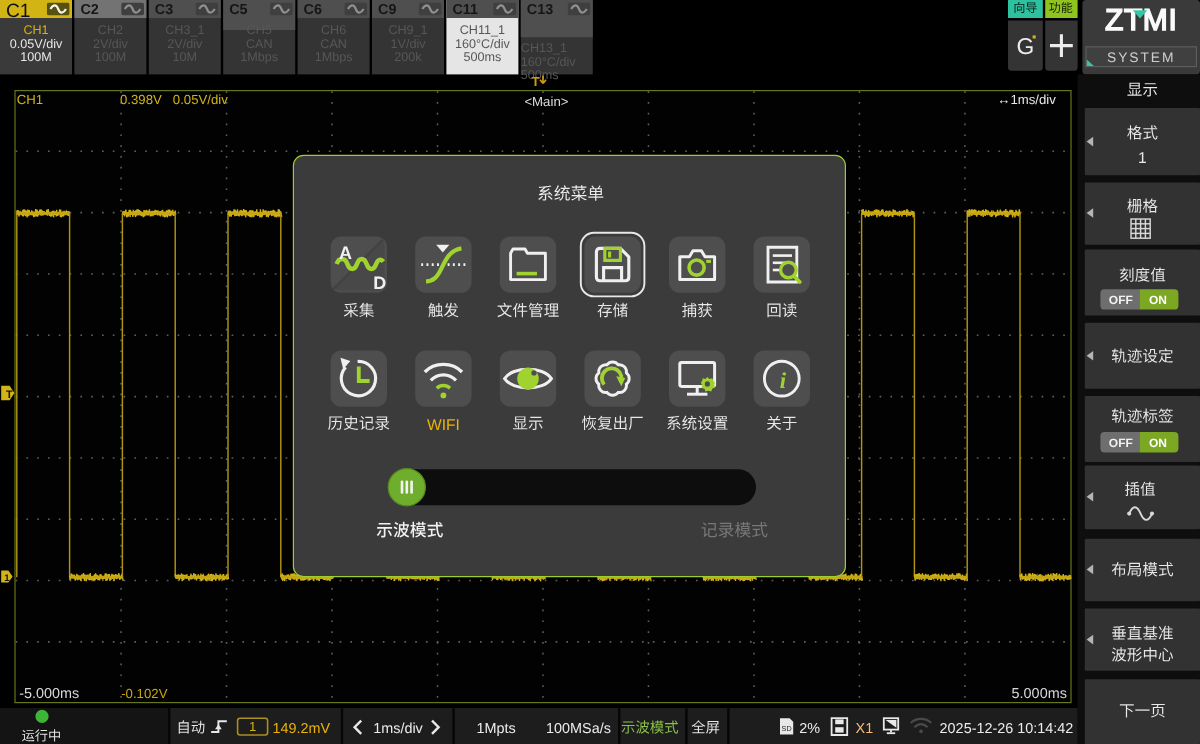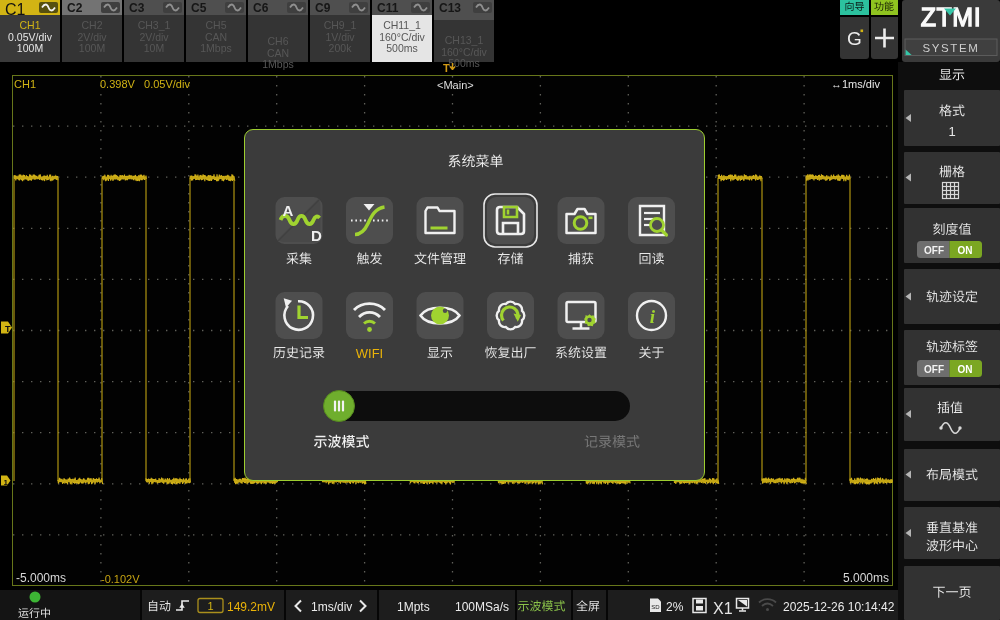--- a/index.html
+++ b/index.html
@@ -43,42 +43,42 @@
         <path d="M3,5.5 C5.5,1.5 8,1.5 9.5,5.5 C11,9.5 13.5,9.5 16,5.5" fill="none" stroke="#8f8f8f" stroke-width="1.8"></path>
       </svg>
 </div>
 <div style="position:absolute;left:0;top:15px;width:60px;text-align:center;font-size:10.5px;line-height:11.5px;padding-top:5px;color:#575757">
 <div style="color:#575757">CH3_1</div>
       <div>2V/div</div>
       <div>10M</div>
     </div>
 </div>
 <div style="position:absolute;left:186px;top:0;width:60px;height:62px;background:#343434">
-<div style="position:absolute;left:0;top:0;width:60px;height:15px;background:#4f4f4f">
+<div style="position:absolute;left:0;top:0;width:60px;height:25px;background:#4f4f4f">
 <span style="position:absolute;left:5px;top:1px;font-size:12px;font-weight:bold;color:#161616">C5</span>
 <svg style="position:absolute;right:2px;top:2px" width="19" height="11">
         <rect x="0" y="0" width="19" height="11" rx="2" fill="#3f3f3f"></rect>
         <path d="M3,5.5 C5.5,1.5 8,1.5 9.5,5.5 C11,9.5 13.5,9.5 16,5.5" fill="none" stroke="#8f8f8f" stroke-width="1.8"></path>
       </svg>
 </div>
 <div style="position:absolute;left:0;top:15px;width:60px;text-align:center;font-size:10.5px;line-height:11.5px;padding-top:5px;color:#575757">
 <div style="color:#575757">CH5</div>
       <div>CAN</div>
       <div>1Mbps</div>
     </div>
 </div>
 <div style="position:absolute;left:248px;top:0;width:60px;height:62px;background:#343434">
 <div style="position:absolute;left:0;top:0;width:60px;height:15px;background:#4f4f4f">
 <span style="position:absolute;left:5px;top:1px;font-size:12px;font-weight:bold;color:#161616">C6</span>
 <svg style="position:absolute;right:2px;top:2px" width="19" height="11">
         <rect x="0" y="0" width="19" height="11" rx="2" fill="#3f3f3f"></rect>
         <path d="M3,5.5 C5.5,1.5 8,1.5 9.5,5.5 C11,9.5 13.5,9.5 16,5.5" fill="none" stroke="#8f8f8f" stroke-width="1.8"></path>
       </svg>
 </div>
-<div style="position:absolute;left:0;top:31px;width:60px;text-align:center;font-size:10.5px;line-height:11.5px;padding-top:5px;color:#575757">
+<div style="position:absolute;left:0;top:15px;width:60px;text-align:center;font-size:10.5px;line-height:11.5px;padding-top:5px;color:#575757">
 <div style="color:#575757">CH6</div>
       <div>CAN</div>
       <div>1Mbps</div>
     </div>
 </div>
 <div style="position:absolute;left:310px;top:0;width:60px;height:62px;background:#343434">
 <div style="position:absolute;left:0;top:0;width:60px;height:15px;background:#4f4f4f">
 <span style="position:absolute;left:5px;top:1px;font-size:12px;font-weight:bold;color:#161616">C9</span>
 <svg style="position:absolute;right:2px;top:2px" width="19" height="11">
         <rect x="0" y="0" width="19" height="11" rx="2" fill="#3f3f3f"></rect>
@@ -99,28 +99,28 @@
         <path d="M3,5.5 C5.5,1.5 8,1.5 9.5,5.5 C11,9.5 13.5,9.5 16,5.5" fill="none" stroke="#8f8f8f" stroke-width="1.8"></path>
       </svg>
 </div>
 <div style="position:absolute;left:0;top:15px;width:60px;text-align:center;font-size:10.5px;line-height:11.5px;padding-top:5px;color:#575757">
 <div style="color:#575757">CH11_1</div>
       <div>160°C/div</div>
       <div>500ms</div>
     </div>
 </div>
 <div style="position:absolute;left:434px;top:0;width:60px;height:62px;background:#343434">
-<div style="position:absolute;left:0;top:0;width:60px;height:20px;background:#4f4f4f">
+<div style="position:absolute;left:0;top:0;width:60px;height:31px;background:#4f4f4f">
 <span style="position:absolute;left:5px;top:1px;font-size:12px;font-weight:bold;color:#161616">C13</span>
 <svg style="position:absolute;right:2px;top:2px" width="19" height="11">
         <rect x="0" y="0" width="19" height="11" rx="2" fill="#3f3f3f"></rect>
         <path d="M3,5.5 C5.5,1.5 8,1.5 9.5,5.5 C11,9.5 13.5,9.5 16,5.5" fill="none" stroke="#8f8f8f" stroke-width="1.8"></path>
       </svg>
 </div>
-<div style="position:absolute;left:0;top:15px;width:60px;text-align:center;font-size:10.5px;line-height:11.5px;padding-top:20px;color:#575757">
+<div style="position:absolute;left:0;top:15px;width:60px;font-size:10.5px;line-height:11.5px;padding-top:20px;color:#575757">
 <div style="color:#575757">CH13_1</div>
       <div>160°C/div</div>
       <div>500ms</div>
     </div>
 </div>
 
 <div style="position:absolute;left:840px;top:0;width:29px;height:15px;background:#2cc29f"></div>
 <div style="position:absolute;left:871px;top:0;width:27px;height:15px;background:#8fc320"></div>
 <div style="position:absolute;left:840px;top:17px;width:29px;height:42px;background:#343434;border-radius:0 0 3px 3px"></div>
 <div style="position:absolute;left:871px;top:17px;width:27px;height:42px;background:#343434;border-radius:0 0 3px 3px"></div>
@@ -401,21 +401,21 @@
 <div class="lt" style="left:831px;top:78px;color:#e8e8e8">↔1ms/div</div>
 <div class="lt" style="left:16px;top:571px;color:#d8d8d8;font-size:12px">-5.000ms</div>
 <div class="lt" style="left:101px;top:573px;color:#c7a512">-0.102V</div>
 <div class="lt" style="left:843px;top:571px;color:#d8d8d8;font-size:12px">5.000ms</div>
 <div class="lt" style="left:369.5px;top:346px;color:#eab308;font-size:13px;transform:translateX(-50%);z-index:55">WIFI</div>
 <div class="lt" style="left:227px;top:599.5px;color:#eab308;font-size:12px">149.2mV</div>
 <div class="lt" style="left:311px;top:599.5px;color:#ececec;font-size:12px">1ms/div</div>
 <div class="lt" style="left:397px;top:599.5px;color:#ececec;font-size:12px">1Mpts</div>
 <div class="lt" style="left:455px;top:599.5px;color:#ececec;font-size:12px">100MSa/s</div>
 <div class="lt" style="left:666px;top:599.5px;color:#ececec;font-size:12px">2%</div>
-<div class="lt" style="left:713px;top:599.5px;color:#e5e5e5;font-size:16px">X1</div>
+<div class="lt" style="left:713px;top:599.5px;color:#fdba74;font-size:12px">X1</div>
 <div class="lt" style="left:783px;top:599.5px;color:#ececec;font-size:12px">2025-12-26 10:14:42</div>
 
 <svg style="position:absolute;left:0;top:0;z-index:50;pointer-events:none" width="1000" height="620">
     <defs>
       <path id="gr5411" d="M438 -842C424 -791 399 -721 374 -667H99V80H173V-594H832V-20C832 -2 826 4 806 4C785 5 716 6 644 2C655 24 666 59 670 80C762 80 824 79 860 67C895 54 907 30 907 -20V-667H457C482 -715 509 -773 531 -827ZM373 -394H626V-198H373ZM304 -461V-58H373V-130H696V-461Z"></path>
       <path id="gr5bfc" d="M211 -182C274 -130 345 -53 374 -1L430 -51C399 -100 331 -170 270 -221H648V-11C648 4 642 9 622 10C603 10 531 11 457 9C468 28 480 56 484 76C580 76 641 76 677 65C713 55 725 35 725 -9V-221H944V-291H725V-369H648V-291H62V-221H256ZM135 -770V-508C135 -414 185 -394 350 -394C387 -394 709 -394 749 -394C875 -394 908 -418 921 -521C898 -524 868 -533 848 -544C840 -470 826 -456 744 -456C674 -456 397 -456 344 -456C233 -456 213 -467 213 -509V-562H826V-800H135ZM213 -734H752V-629H213Z"></path>
       <path id="gr529f" d="M38 -182 56 -105C163 -134 307 -175 443 -214L434 -285L273 -242V-650H419V-722H51V-650H199V-222C138 -206 82 -192 38 -182ZM597 -824C597 -751 596 -680 594 -611H426V-539H591C576 -295 521 -93 307 22C326 36 351 62 361 81C590 -47 649 -273 665 -539H865C851 -183 834 -47 805 -16C794 -3 784 0 763 0C741 0 685 -1 623 -6C637 14 645 46 647 68C704 71 762 72 794 69C828 66 850 58 872 30C910 -16 924 -160 940 -574C940 -584 940 -611 940 -611H669C671 -680 672 -751 672 -824Z"></path>
       <path id="gr80fd" d="M383 -420V-334H170V-420ZM100 -484V79H170V-125H383V-8C383 5 380 9 367 9C352 10 310 10 263 8C273 28 284 57 288 77C351 77 394 76 422 65C449 53 457 32 457 -7V-484ZM170 -275H383V-184H170ZM858 -765C801 -735 711 -699 625 -670V-838H551V-506C551 -424 576 -401 672 -401C692 -401 822 -401 844 -401C923 -401 946 -434 954 -556C933 -561 903 -572 888 -585C883 -486 876 -469 837 -469C809 -469 699 -469 678 -469C633 -469 625 -475 625 -507V-609C722 -637 829 -673 908 -709ZM870 -319C812 -282 716 -243 625 -213V-373H551V-35C551 49 577 71 674 71C695 71 827 71 849 71C933 71 954 35 963 -99C943 -104 913 -116 896 -128C892 -15 884 4 843 4C814 4 703 4 681 4C634 4 625 -2 625 -34V-151C726 -179 841 -218 919 -263ZM84 -553C105 -562 140 -567 414 -586C423 -567 431 -549 437 -533L502 -563C481 -623 425 -713 373 -780L312 -756C337 -722 362 -682 384 -643L164 -631C207 -684 252 -751 287 -818L209 -842C177 -764 122 -685 105 -664C88 -643 73 -628 58 -625C67 -605 80 -569 84 -553Z"></path>
       <path id="gr663e" d="M244 -570H757V-466H244ZM244 -731H757V-628H244ZM171 -791V-405H833V-791ZM820 -330C787 -266 727 -180 682 -126L740 -97C786 -151 842 -230 885 -300ZM124 -297C165 -233 213 -145 236 -93L297 -123C275 -174 224 -260 183 -322ZM571 -365V-39H423V-365H352V-39H40V33H960V-39H643V-365Z"></path>
       <path id="gr793a" d="M234 -351C191 -238 117 -127 35 -56C54 -46 88 -24 104 -11C183 -88 262 -207 311 -330ZM684 -320C756 -224 832 -94 859 -10L934 -44C904 -129 826 -255 753 -349ZM149 -766V-692H853V-766ZM60 -523V-449H461V-19C461 -3 455 1 437 2C418 3 352 3 284 0C296 23 308 56 311 79C400 79 459 78 494 66C530 53 542 31 542 -18V-449H941V-523Z"></path>

